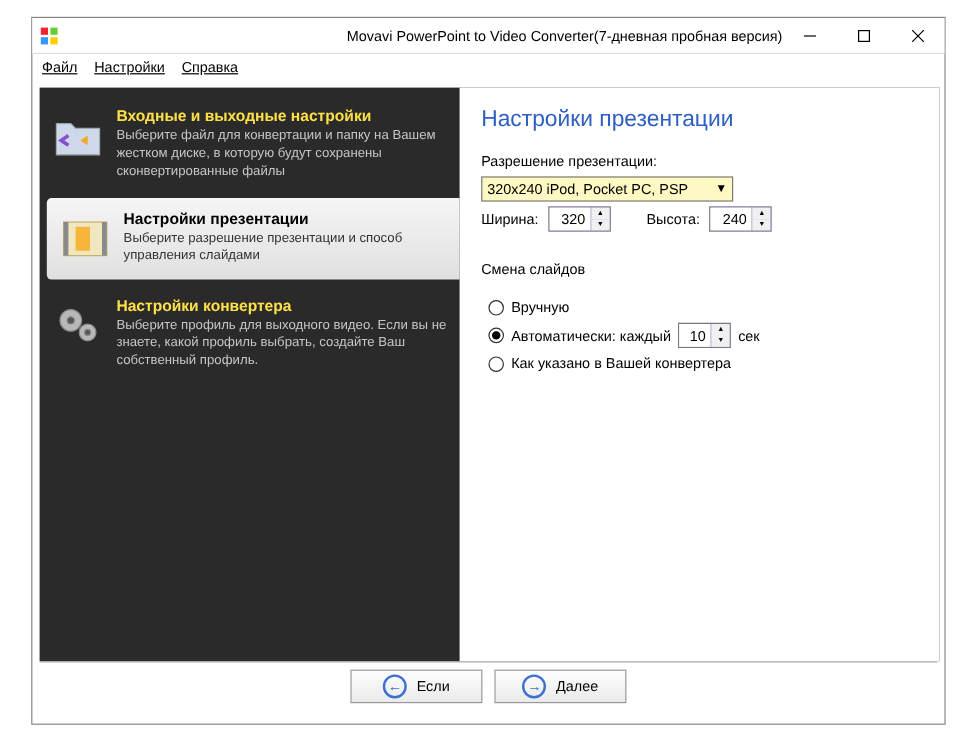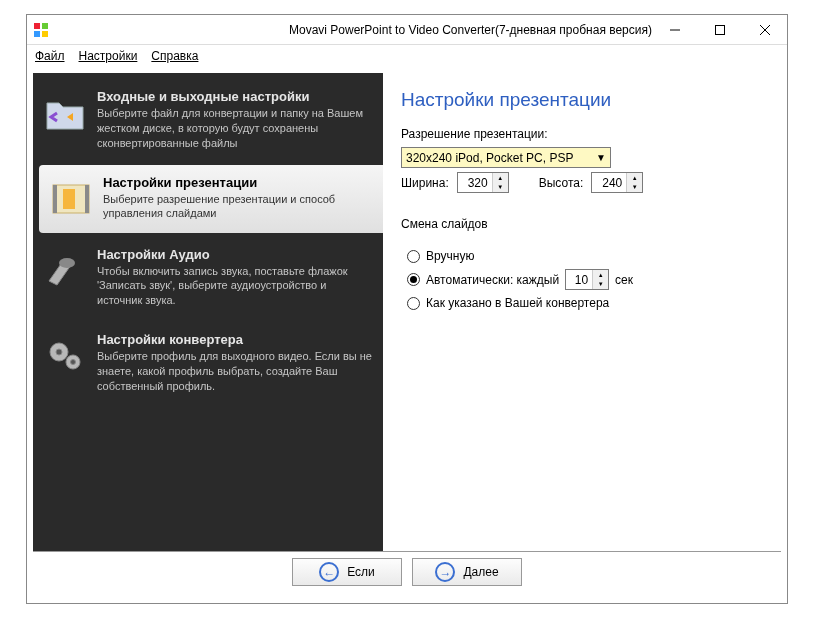--- a/index.html
+++ b/index.html
@@ -77,21 +77,21 @@
     padding: 10px 10px 10px 8px;
     gap: 8px;
     color: #c5c5c5;
     cursor: pointer;
   }
   .side-item .icon-wrap {
     width: 48px; height: 48px; flex-shrink: 0;
     display: flex; align-items: center; justify-content: center;
   }
   .side-item .title {
-    font-weight: bold; font-size: 13px; color: #e5e5e5;
+    font-weight: bold; font-size: 13px; color: #fde047;
     margin-bottom: 2px;
   }
   .side-item .desc { font-size: 11px; line-height: 1.35; }
   .side-item.active {
     background: linear-gradient(#f5f5f5, #e0e0e0);
     border-radius: 4px 0 0 4px;
     margin-left: 6px;
     color: #333;
   }
   .side-item.active .title { color: #000; }
@@ -237,32 +237,20 @@
                 <rect x="36" y="6" width="4" height="28" fill="#8a8a8a"></rect>
                 <rect x="14" y="10" width="12" height="20" fill="#f6b63c"></rect>
               </svg>
           </div>
           <div>
             <div class="title">Настройки презентации</div>
             <div class="desc">Выберите разрешение презентации и способ управления слайдами</div>
           </div>
         </div>
 
-        <div class="side-item">
-          <div class="icon-wrap">
-            <svg width="44" height="40">
-                <polygon points="6,30 20,10 28,14 14,34" fill="#b5b5b5" stroke="#888"></polygon>
-                <ellipse cx="24" cy="12" rx="8" ry="5" fill="#888"></ellipse>
-              </svg>
-          </div>
-          <div>
-            <div class="title">Настройки Аудио</div>
-            <div class="desc">Чтобы включить запись звука, поставьте флажок 'Записать звук', выберите аудиоустройство и источник звука.</div>
-          </div>
-        </div>
 
         <div class="side-item">
           <div class="icon-wrap">
             <svg width="44" height="40">
               <g fill="#b8b8b8" stroke="#888">
                 <circle cx="16" cy="16" r="9"></circle>
                   <circle cx="16" cy="16" r="3" fill="#555"></circle>
                 <circle cx="30" cy="26" r="7"></circle>
                   <circle cx="30" cy="26" r="2.5" fill="#555"></circle>
               </g>

